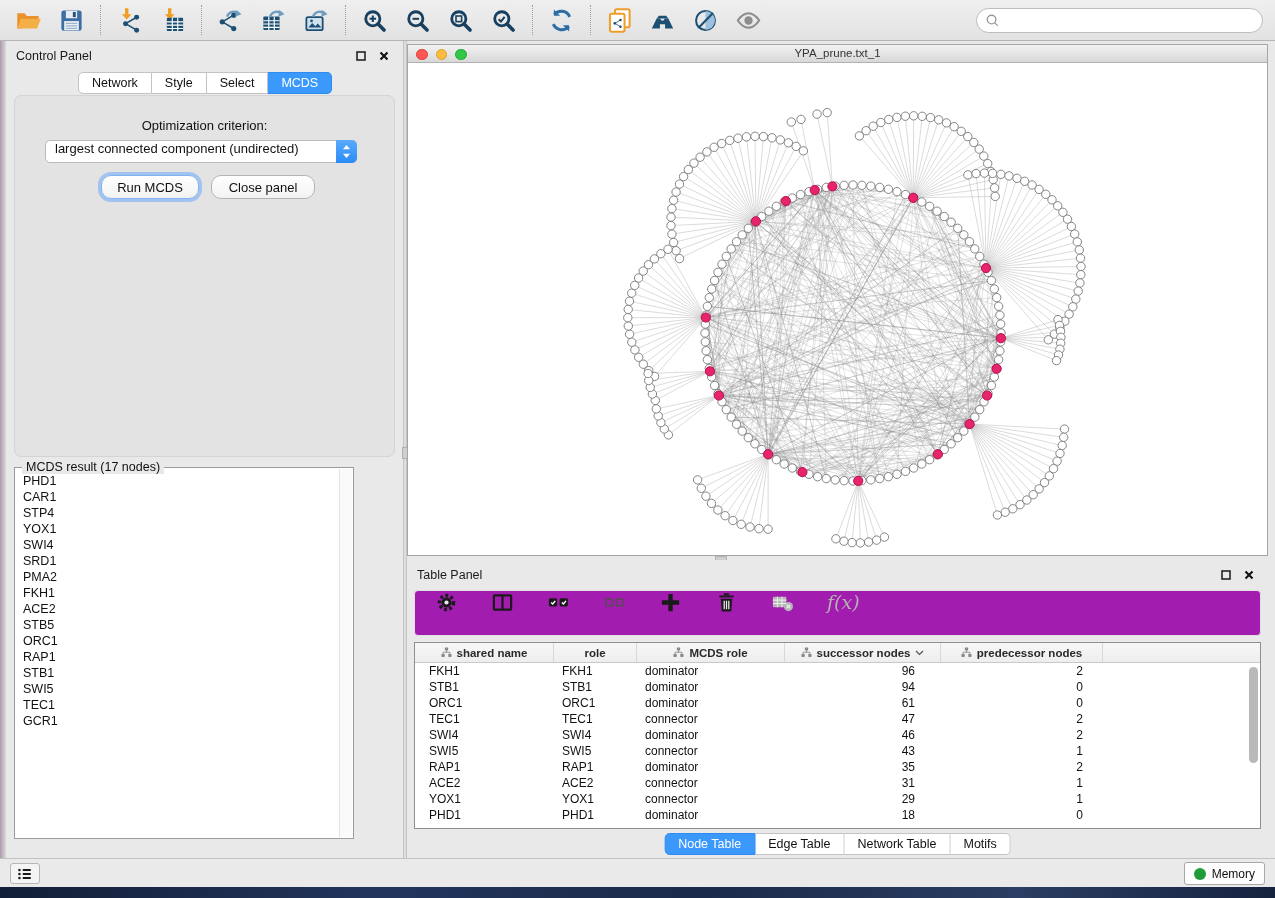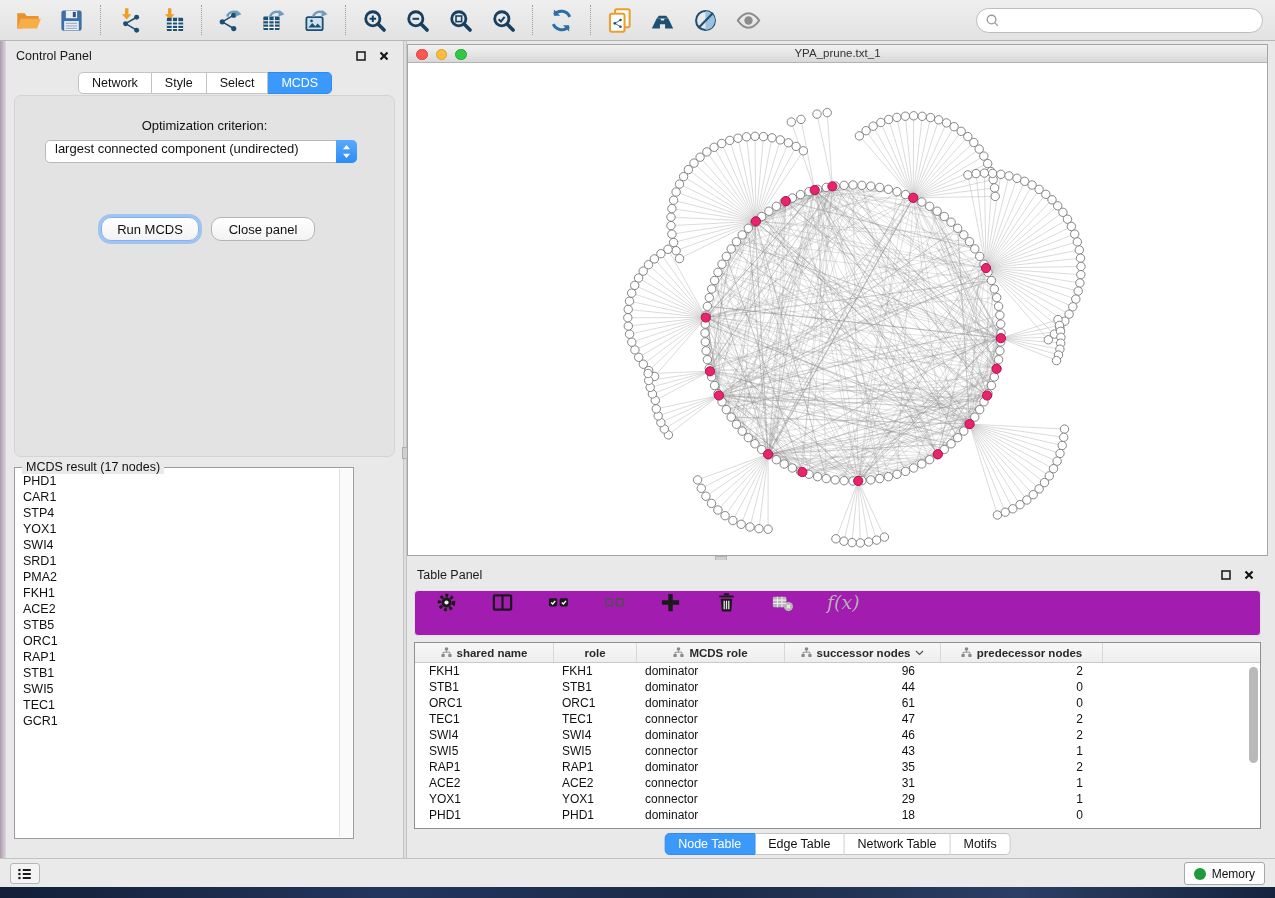--- a/index.html
+++ b/index.html
@@ -43,21 +43,21 @@
     background:#e3e3e3; border:1px solid #d4d4d4; border-radius:7px; }
   #opt-label { position:absolute; left:0; right:0; top:22px; text-align:center; font-size:13px; color:#111; }
   #criterion { position:absolute; left:30px; top:44px; width:312px; height:23px;
     background:#fff; border:1px solid #b9b9b9; border-radius:5px;
     display:flex; align-items:flex-start; font-size:13px; cursor:pointer; }
   #criterion .dd-text { flex:1; padding-left:9px; white-space:nowrap; overflow:hidden; }
   .dd-cap { width:21px; height:23px; margin:-1px -1px -1px 0; background:linear-gradient(#5aaafd,#2b8bf5);
     border-radius:0 5px 5px 0; display:flex; align-items:center; justify-content:center; }
   .cp-btn { position:absolute; top:79px; height:24px; background:linear-gradient(#ffffff,#f2f2f2);
     border:1px solid #b5b5b5; border-radius:10px; font-size:13px; font-family:inherit;
-    display:flex; align-items:center; justify-content:center; cursor:pointer; color:#111;margin-top:42px; }
+    display:flex; align-items:center; justify-content:center; cursor:pointer; color:#111; }
   #run-btn { left:86px; width:98px; box-shadow:0 0 0 3px rgba(110,170,250,.55); border-color:#7fb3f2; }
   #closep-btn { left:196px; width:104px; }
 
   #result-box { position:absolute; left:8px; top:426px; width:340px; height:372px;
     border:1px solid #9c9c9c; background:#fff; }
   #result-legend { position:absolute; top:-8px; left:7px; background:#e9e9e9; padding:0 4px; font-size:12.5px; color:#111; }
   #result-list { position:absolute; inset:3px 16px 3px 3px; overflow:hidden;
     font-size:12.5px; line-height:16px; padding:2px 0 0 5px; }
   #result-scroll { position:absolute; top:1px; bottom:1px; right:1px; width:13px;
     background:#fafafa; border-left:1px solid #e2e2e2; }
@@ -1411,21 +1411,21 @@
           <div class="nt-cell" style="width: 139px; text-align: left; padding-left: 14px;">FKH1</div>
           <div class="nt-cell" style="width: 83px; text-align: left; padding-left: 8px;">FKH1</div>
           <div class="nt-cell" style="width: 148px; text-align: left; padding-left: 8px;">dominator</div>
           <div class="nt-cell" style="width: 156px; text-align: right; padding-right: 26px;">96</div>
           <div class="nt-cell" style="width: 162px; text-align: right; padding-right: 20px;">2</div>
         </div>
         <div class="nt-row">
           <div class="nt-cell" style="width: 139px; text-align: left; padding-left: 14px;">STB1</div>
           <div class="nt-cell" style="width: 83px; text-align: left; padding-left: 8px;">STB1</div>
           <div class="nt-cell" style="width: 148px; text-align: left; padding-left: 8px;">dominator</div>
-          <div class="nt-cell" style="width: 156px; text-align: right; padding-right: 26px;">44</div>
+          <div class="nt-cell" style="width: 156px; text-align: right; padding-right: 26px;">94</div>
           <div class="nt-cell" style="width: 162px; text-align: right; padding-right: 20px;">0</div>
         </div>
         <div class="nt-row">
           <div class="nt-cell" style="width: 139px; text-align: left; padding-left: 14px;">ORC1</div>
           <div class="nt-cell" style="width: 83px; text-align: left; padding-left: 8px;">ORC1</div>
           <div class="nt-cell" style="width: 148px; text-align: left; padding-left: 8px;">dominator</div>
           <div class="nt-cell" style="width: 156px; text-align: right; padding-right: 26px;">61</div>
           <div class="nt-cell" style="width: 162px; text-align: right; padding-right: 20px;">0</div>
         </div>
         <div class="nt-row">

